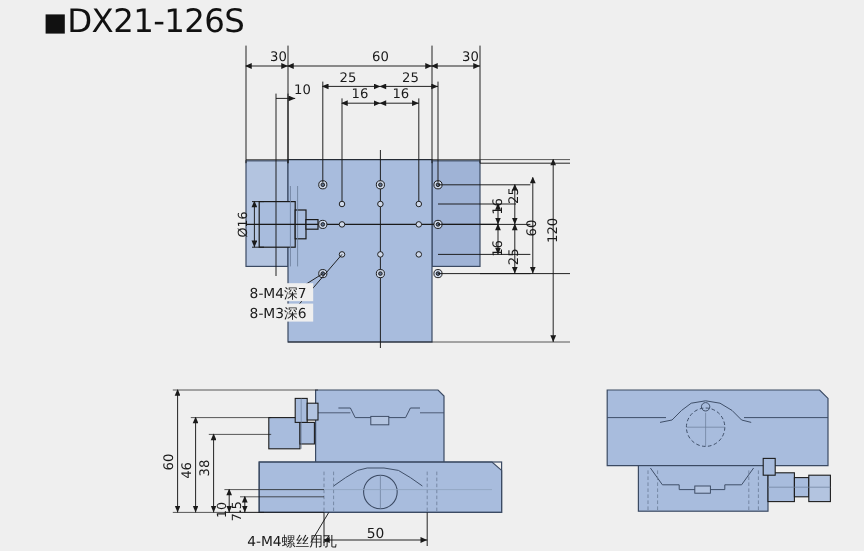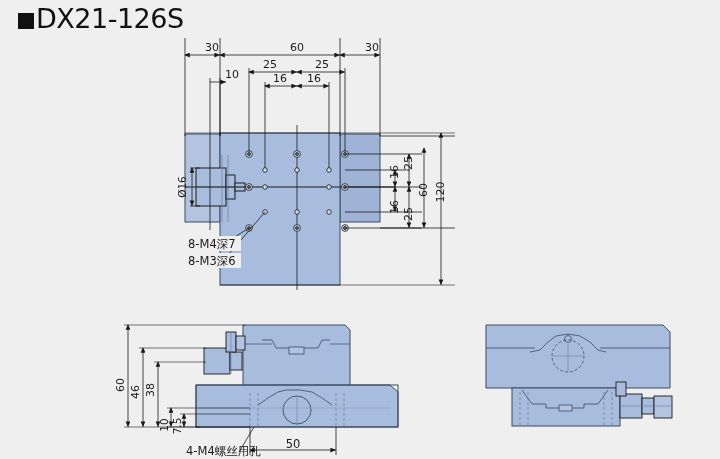--- a/index.html
+++ b/index.html
@@ -3,21 +3,21 @@
 <meta charset="utf-8">
 <style>
   html,body{margin:0;padding:0;}
   body{
     width:720px;height:459px;
     background:#efefef;
     font-family:"DejaVu Sans","Liberation Sans",sans-serif;
     overflow:hidden;
     position:relative;
   }
-  #root{position:relative;width:604px;height:459px;}
+  #root{position:relative;width:604px;height:459px;margin-left:20px;}
   .title{
     position:absolute;left:18px;top:4px;
     font-size:27px;line-height:30px;
     color:#111;
     letter-spacing:-0.5px;
     white-space:nowrap;
     font-family:"DejaVu Sans","Liberation Sans",sans-serif;
   }
   .title .sq{
     display:inline-block;width:16px;height:16px;

